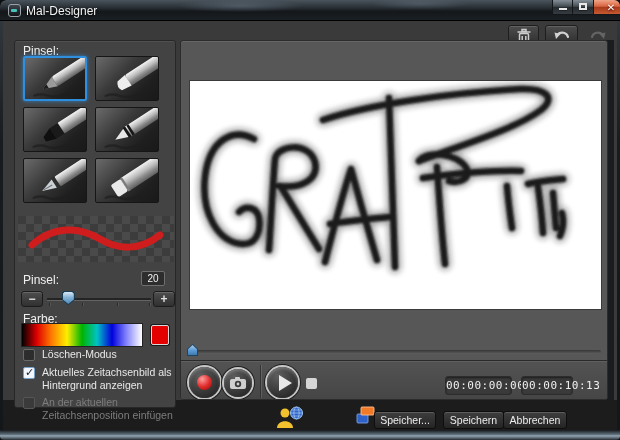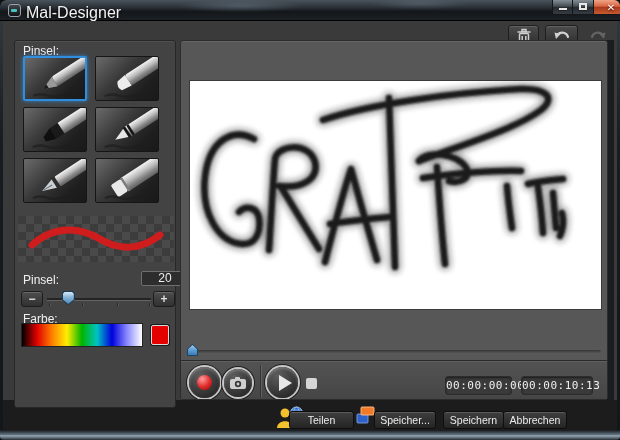--- a/index.html
+++ b/index.html
@@ -12,21 +12,21 @@
     border-radius:6px 6px 0 0;border-bottom:1px solid #000;}
   .titlebar::before{content:"";position:absolute;inset:0;
     background:radial-gradient(ellipse 90px 9px at 240px 6px,rgba(150,170,190,.30),transparent 70%),
                radial-gradient(ellipse 70px 8px at 420px 4px,rgba(150,170,190,.22),transparent 70%);}
   .side-border{position:absolute;top:21px;width:3px;height:409px;background:linear-gradient(180deg,#30373d,#181b1f 30%,#14171a);}
   .bottom-border{position:absolute;left:0;top:430px;width:620px;height:10px;
     background:linear-gradient(180deg,#15181b,#5f707c 45%,#93a5b2 58%,#252c32);}
   .app-icon{position:absolute;left:8px;top:4px;width:13px;height:13px;border-radius:3px;
     background:linear-gradient(180deg,#40464c,#101316);border:1px solid #9aa1a8;}
   .app-icon i{position:absolute;left:2px;top:4px;width:6px;height:3px;border-radius:1px;background:#49c2bc;}
-  .title-text{position:absolute;left:26px;top:4px;font-size:16px;color:#f2f2f2;text-shadow:0 1px 3px #000;}
+  .title-text{position:absolute;left:26px;top:4px;font-size:12px;color:#f2f2f2;text-shadow:0 1px 3px #000;}
   .win-controls{position:absolute;left:552px;top:0;display:flex;height:15px;}
   .win-btn{height:15px;border:1px solid #14171a;border-top:none;position:relative;
     background:linear-gradient(180deg,#848d95,#454d54 45%,#262b30 52%,#343b41);}
   .win-btn.min{width:21px;border-radius:0 0 0 2px;}
   .win-btn.max{width:21px;border-left:none;}
   .win-btn.close{width:35px;border-left:none;border-radius:0 0 2px 0;
     background:linear-gradient(180deg,#f0a488,#d96440 45%,#a63a1c 52%,#c65a30);}
   .glyph-min{position:absolute;left:6px;bottom:4px;width:8px;height:2px;background:#e8e8e8;box-shadow:0 1px 0 #222;}
   .glyph-max{position:absolute;left:6px;top:3px;width:8px;height:7px;border:2px solid #e8e8e8;box-shadow:0 1px 1px #222;}
   .glyph-close{position:absolute;left:0;top:0;width:100%;text-align:center;color:#fff;font-size:10px;font-weight:bold;line-height:15px;text-shadow:0 1px 2px #400;}
@@ -51,22 +51,22 @@
     background:linear-gradient(135deg,#6b6b6b 0%,#3a3a3a 40%,#1f1f1f 75%,#191919 100%);position:relative;overflow:hidden;}
   .brush-cell.selected{border:2px solid #2f8fde;box-shadow:0 0 4px rgba(47,143,222,.8);}
   .brush-cell svg{position:absolute;inset:0;}
 
   .stroke-preview{position:absolute;left:3px;top:175px;width:156px;height:46px;
     background-color:#3c3c3c;
     background-image:linear-gradient(45deg,#4a4a4a 25%,transparent 25%,transparent 75%,#4a4a4a 75%),
                      linear-gradient(45deg,#4a4a4a 25%,transparent 25%,transparent 75%,#4a4a4a 75%);
     background-size:16px 16px;background-position:0 0,8px 8px;}
 
-  .width-value{position:absolute;left:126px;top:230px;width:48px;height:15px;background:#2d2d2d;
-    border:1px solid #6f6f6f;border-radius:2px;color:#f0f0f0;font-size:12px;text-align:center;line-height:13px;}
+  .width-value{position:absolute;left:126px;top:230px;width:24px;height:15px;background:#2d2d2d;
+    border:1px solid #6f6f6f;border-radius:2px;color:#f0f0f0;font-size:10px;text-align:center;line-height:13px;}
   .step-btn{position:absolute;top:250px;width:22px;height:16px;border-radius:3px;border:1px solid #1c1c1c;
     background:linear-gradient(180deg,#4e4e4e,#303030);color:#e0e0e0;font-size:12px;font-weight:bold;
     text-align:center;line-height:14px;cursor:pointer;box-shadow:inset 0 1px 0 rgba(255,255,255,.15);}
   .slider-zone{position:absolute;left:32px;top:250px;width:104px;height:18px;cursor:pointer;}
   .slider-track{position:absolute;left:0;right:0;top:7px;height:2px;background:#242424;box-shadow:0 1px 0 rgba(255,255,255,.18);}
   .slider-tick{position:absolute;top:12px;width:1px;height:3px;background:#2a2a2a;box-shadow:1px 0 0 rgba(255,255,255,.1);}
   .slider-thumb{position:absolute;top:0;width:13px;height:14px;
     clip-path:polygon(50% 100%,0 62%,0 14%,16% 0,84% 0,100% 14%,100% 62%);background:#173a55;}
   .slider-thumb i{position:absolute;inset:1px;display:block;
     clip-path:polygon(50% 100%,0 62%,0 14%,16% 0,84% 0,100% 14%,100% 62%);
@@ -304,20 +304,34 @@
       <div class="slider-thumb" id="width-thumb" style="left: calc(20% - 6px);">
           <i></i>
         </div>
     </div>
     <div class="step-btn" style="left:138px;">+</div>
 
     <div class="panel-label" style="left:8px;top:271px;">Farbe:</div>
     <div class="gradient-bar" id="gradient-bar" style="background: linear-gradient(to right, rgb(0, 0, 0), rgb(224, 0, 0), rgb(255, 127, 0), rgb(255, 238, 0), rgb(0, 180, 0), rgb(0, 195, 195), rgb(0, 0, 220), rgb(136, 136, 255), rgb(255, 255, 255));"></div>
     <div class="color-swatch" id="color-swatch" style="background: rgb(229, 0, 0);"></div>
 
+    <div class="cb-list" id="cb-list">
+        <div class="cb-row">
+          <span class="cb"></span>
+    <span class="cb-label">Löschen-Modus</span>
+        </div>
+        <div class="cb-row checked">
+          <span class="cb"></span>
+    <span class="cb-label">Aktuelles Zeitachsenbild als Hintergrund anzeigen</span>
+        </div>
+        <div class="cb-row disabled">
+          <span class="cb"></span>
+    <span class="cb-label">An der aktuellen Zeitachsenposition einfügen</span>
+        </div>
+      </div>
   </div>
 
   <div class="main-panel">
     <div class="paint-canvas">
       <svg width="413" height="230" viewBox="0 0 413 230">
         <defs>
           <g id="gw">
             <path d="M64,58 C42,46 19,60 15,96 C11,132 28,161 52,163 C67,164 71,149 69,137 C67,126 56,124 49,131"></path>
             <path d="M79,169 C81,140 83,100 85,78 C87,64 119,60 125,81 C129,98 112,108 89,105"></path>
             <path d="M91,106 C102,124 116,147 129,168"></path>
@@ -362,36 +376,35 @@
           <circle cx="9" cy="8" r="3.2" fill="#3a3a3a"></circle>
           <circle cx="9" cy="8" r="1.4" fill="#cfcfcf"></circle>
         </svg>
       </div>
       <div class="transport-sep"></div>
       <div class="circle-btn" style="left:86px;top:6px;width:31px;height:31px;">
         <span class="play-tri"></span>
       </div>
       <div class="stop-btn"></div>
       <div class="timecode" style="left:264px;width:67px;">00:00:00:00</div>
-      <div class="timecode" style="left:340px;width:72px;">00:00:10:13</div>
+      <div class="timecode" style="left:340px;width:52px;">00:00:10:13</div>
     </div>
   </div>
 
   <div class="footer-icon" style="left:276px;top:405px;">
     <svg width="28" height="24" viewBox="0 0 28 24">
       <circle cx="9" cy="8" r="4.5" fill="#f2c12e"></circle>
       <path d="M1,23 C1,14 17,14 17,23 Z" fill="#f2c12e"></path>
       <circle cx="20.5" cy="8" r="6" fill="#2f62c8" stroke="#9fc4f0" stroke-width="1"></circle>
       <ellipse cx="20.5" cy="8" rx="2.6" ry="6" fill="none" stroke="#9fc4f0" stroke-width="0.8"></ellipse>
       <line x1="14.5" y1="8" x2="26.5" y2="8" stroke="#9fc4f0" stroke-width="0.8"></line>
       <line x1="15.3" y1="5" x2="25.7" y2="5" stroke="#9fc4f0" stroke-width="0.7"></line>
       <line x1="15.3" y1="11" x2="25.7" y2="11" stroke="#9fc4f0" stroke-width="0.7"></line>
     </svg>
   </div>
-  <div class="footer-btn" style="left:289px;width:65px;">Teilen</div>
   <div class="footer-icon" style="left:356px;top:406px;">
     <svg width="19" height="18" viewBox="0 0 19 18">
       <rect x="1" y="8" width="11" height="9" rx="1" fill="#2f62c8" stroke="#7aa0e0" stroke-width="0.9"></rect>
       <rect x="5" y="1" width="13" height="8" rx="1" fill="#f07a28" stroke="#ffc08a" stroke-width="0.9"></rect>
     </svg>
   </div>
   <div class="footer-btn" style="left:374px;width:62px;">Speicher...</div>
   <div class="footer-btn" style="left:443px;width:61px;">Speichern</div>
   <div class="footer-btn" style="left:503px;width:64px;">Abbrechen</div>
 

